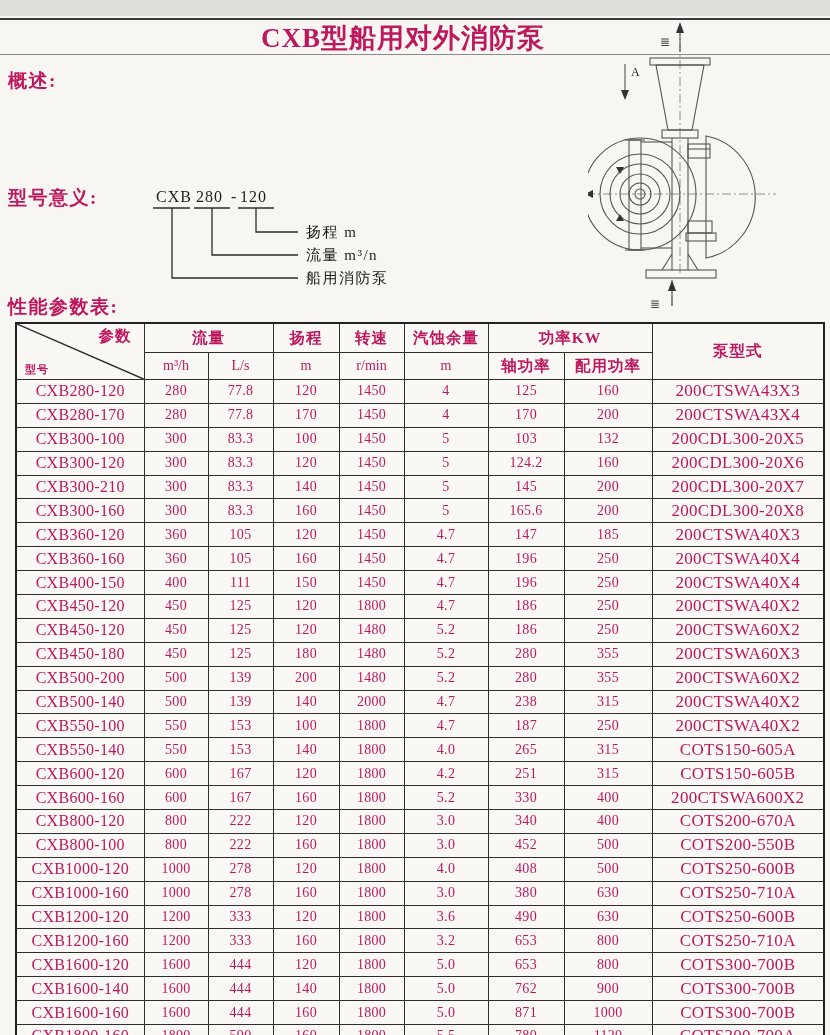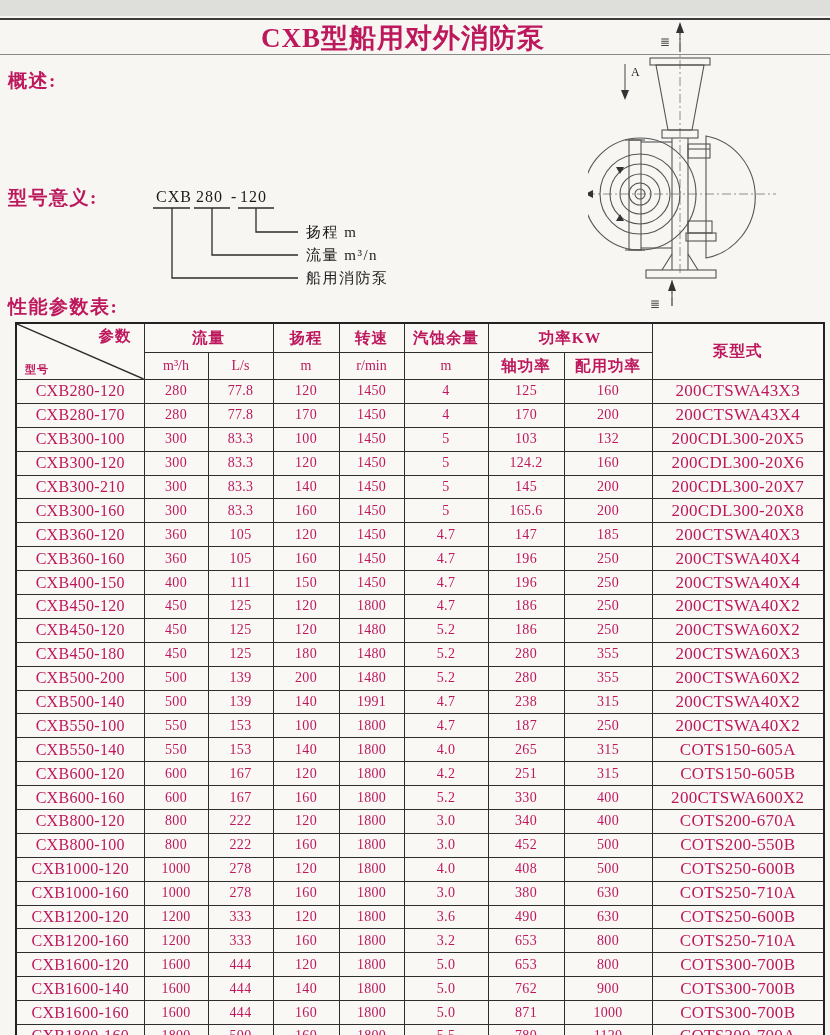--- a/index.html
+++ b/index.html
@@ -332,21 +332,21 @@
           <td>5.2</td>
           <td>280</td>
           <td>355</td>
           <td class="ptype">200CTSWA60X2</td>
         </tr>
         <tr>
           <td class="model">CXB500-140</td>
           <td>500</td>
           <td>139</td>
           <td>140</td>
-          <td>1991</td>
+          <td>2000</td>
           <td>4.7</td>
           <td>238</td>
           <td>315</td>
           <td class="ptype">200CTSWA40X2</td>
         </tr>
         <tr>
           <td class="model">CXB550-100</td>
           <td>550</td>
           <td>153</td>
           <td>100</td>

